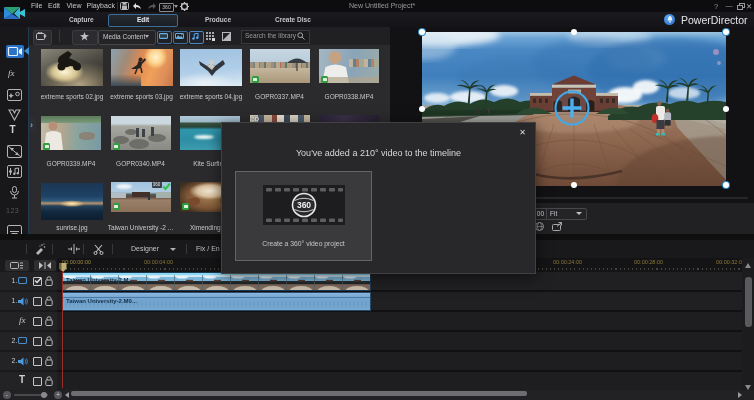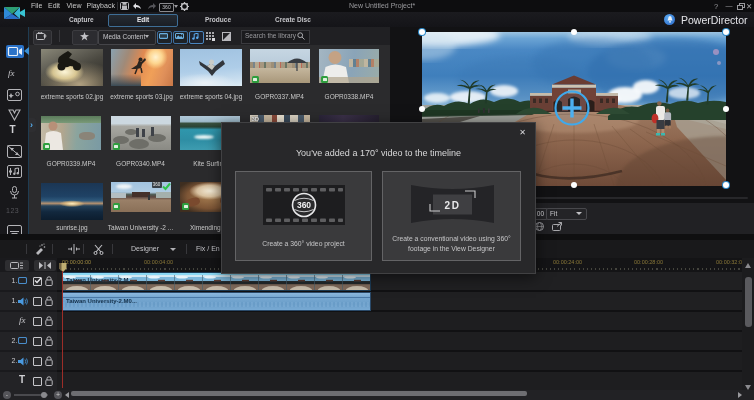--- a/index.html
+++ b/index.html
@@ -634,21 +634,21 @@
 <div class="ab" style="left:3px;top:390.5px;width:8px;height:8px;border-radius:50%;background:#55555a;color:#ccc;font-size:7px;line-height:7px;text-align:center;">-</div>
 <div class="ab" style="left:14px;top:394px;width:34px;height:1.5px;background:#4a4a4e;"></div>
 <div class="ab" style="left:41px;top:391.5px;width:6px;height:6px;border-radius:50%;background:#8a8a8e;"></div>
 <div class="ab" style="left:54px;top:390.5px;width:8px;height:8px;border-radius:50%;background:#55555a;color:#ccc;font-size:7px;line-height:8px;text-align:center;">+</div>
 <div class="ab" style="left:65px;top:392px;width:0;height:0;border-top:3px solid transparent;border-bottom:3px solid transparent;border-right:4px solid #9a9a9e;"></div>
 <div class="ab" style="left:71px;top:391px;width:456px;height:4.5px;background:#6e6e72;border-radius:2px;"></div>
 <div class="ab" style="left:738px;top:392px;width:0;height:0;border-top:3px solid transparent;border-bottom:3px solid transparent;border-left:4px solid #9a9a9e;"></div>
 
 <div class="ab" style="left:221px;top:122px;width:315px;height:152px;background:#28282a;border:1px solid #414143;box-sizing:border-box;box-shadow:0 3px 14px rgba(0,0,0,0.55);">
  <div class="ab" style="right:9px;top:5px;color:#d8d8dc;font-size:8px;">✕</div>
- <div class="ab" style="left:0;top:25px;width:100%;text-align:center;color:#d8d8d9;font-size:9px;">You've added a 170° video to the timeline</div>
+ <div class="ab" style="left:0;top:25px;width:100%;text-align:center;color:#d8d8d9;font-size:9px;">You've added a 210° video to the timeline</div>
 
  <div class="ab" style="left:13px;top:48px;width:137px;height:90px;background:#3a3a3c;border:1px solid #646466;box-sizing:border-box;">
   <svg class="ab" style="left:27px;top:13px;" width="82" height="40" viewBox="0 0 82 40">
    <rect x="0" y="0" width="82" height="40" fill="#1d1d1f"></rect>
    <g fill="#5e5e60">
     <rect x="3" y="3" width="6" height="3.5" rx="0.8"></rect>
             <rect x="12" y="3" width="6" height="3.5" rx="0.8"></rect>
             <rect x="21" y="3" width="6" height="3.5" rx="0.8"></rect>
             <rect x="30" y="3" width="6" height="3.5" rx="0.8"></rect>
             <rect x="39" y="3" width="6" height="3.5" rx="0.8"></rect>
@@ -666,25 +666,15 @@
             <rect x="66" y="33.5" width="6" height="3.5" rx="0.8"></rect>
             <rect x="75" y="33.5" width="5" height="3.5" rx="0.8"></rect>
    </g>
    <circle cx="41" cy="20" r="11.5" fill="#2a2a2c" stroke="#e8e8ea" stroke-width="1.6"></circle>
    <path d="M31.5 15.5 Q41 11 50.5 15.5 M31.5 24.5 Q41 29 50.5 24.5" fill="none" stroke="#d8d8da" stroke-width="0.9"></path>
    <text x="41" y="23" font-size="8.5" font-weight="bold" fill="#f0f0f2" text-anchor="middle" font-family="Liberation Sans,sans-serif">360</text>
   </svg>
   <div class="ab" style="left:0;top:68px;width:100%;text-align:center;color:#c6c6c8;font-size:6.8px;">Create a 360° video project</div>
  </div>
 
- <div class="ab" style="left:160px;top:48px;width:139px;height:90px;background:#3a3a3c;border:1px solid #646466;box-sizing:border-box;">
-  <svg class="ab" style="left:26px;top:8px;" width="87" height="48" viewBox="0 0 87 48">
-   <path d="M2 5 Q43.5 13 85 5 L85 43 Q43.5 35 2 43 Z" fill="#242427"></path>
-   <rect x="24" y="14.5" width="39" height="20" fill="#3f3f42"></rect>
-   <text x="43.5" y="29" font-size="10" font-weight="bold" fill="#e8e8ea" text-anchor="middle" letter-spacing="1.5" font-family="Liberation Sans,sans-serif">2D</text>
-   <path d="M56 11 L66 11 L66 18" fill="none" stroke="#cacacc" stroke-width="1.1"></path>
-   <path d="M31 31 L21 31 L21 24" fill="none" stroke="#cacacc" stroke-width="1.1"></path>
-  </svg>
-  <div class="ab" style="left:0;top:62px;width:100%;text-align:center;color:#c6c6c8;font-size:6.8px;line-height:9.5px;">Create a conventional video using 360°<br>footage in the View Designer</div>
- </div>
 </div>
 
 </div>
 
 </body></html>

